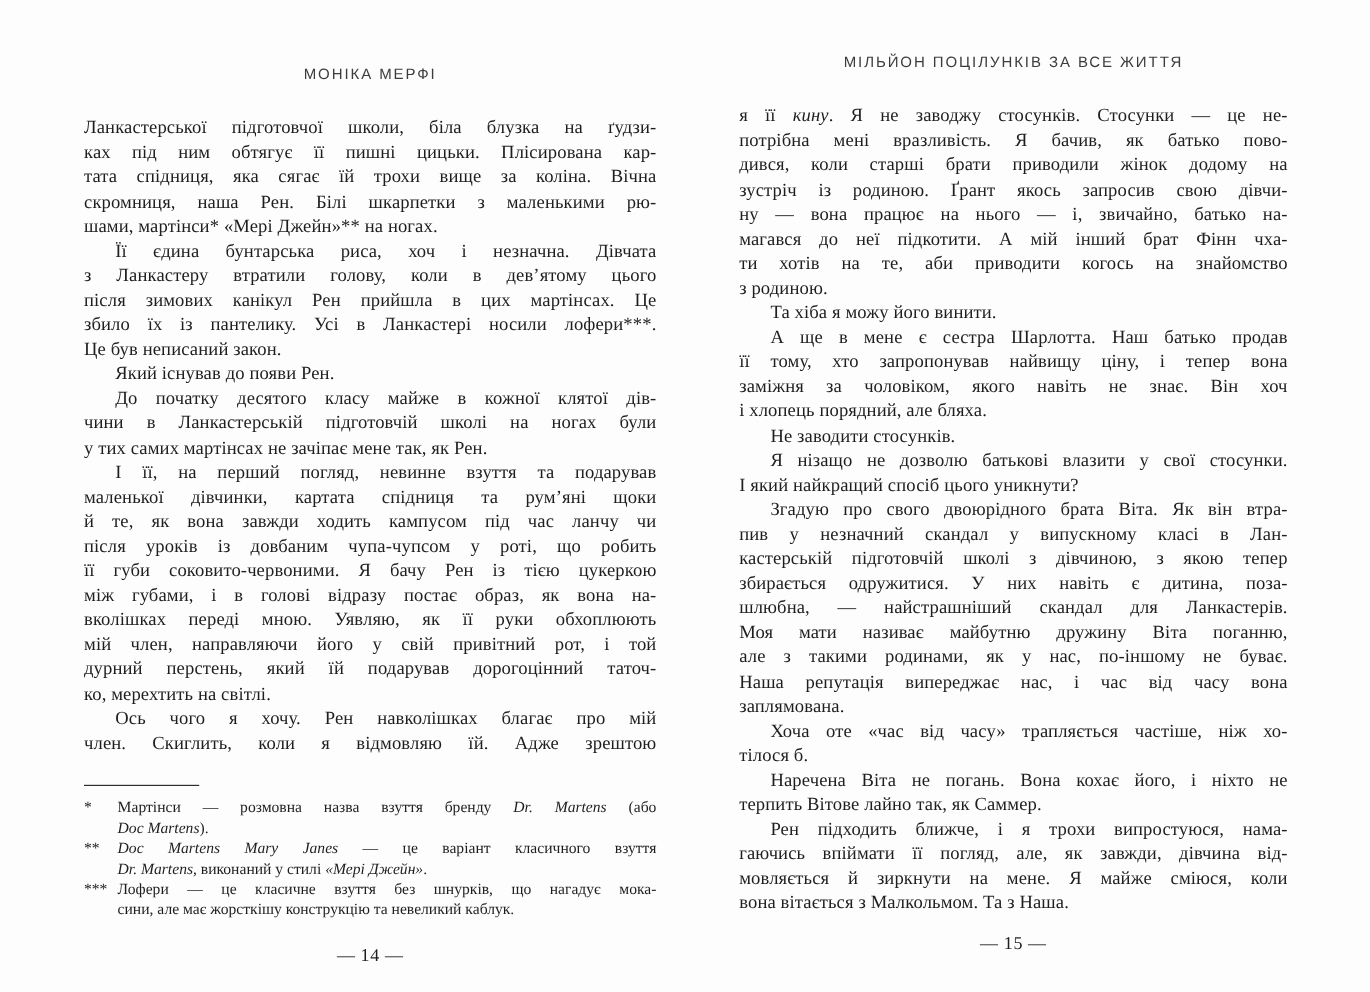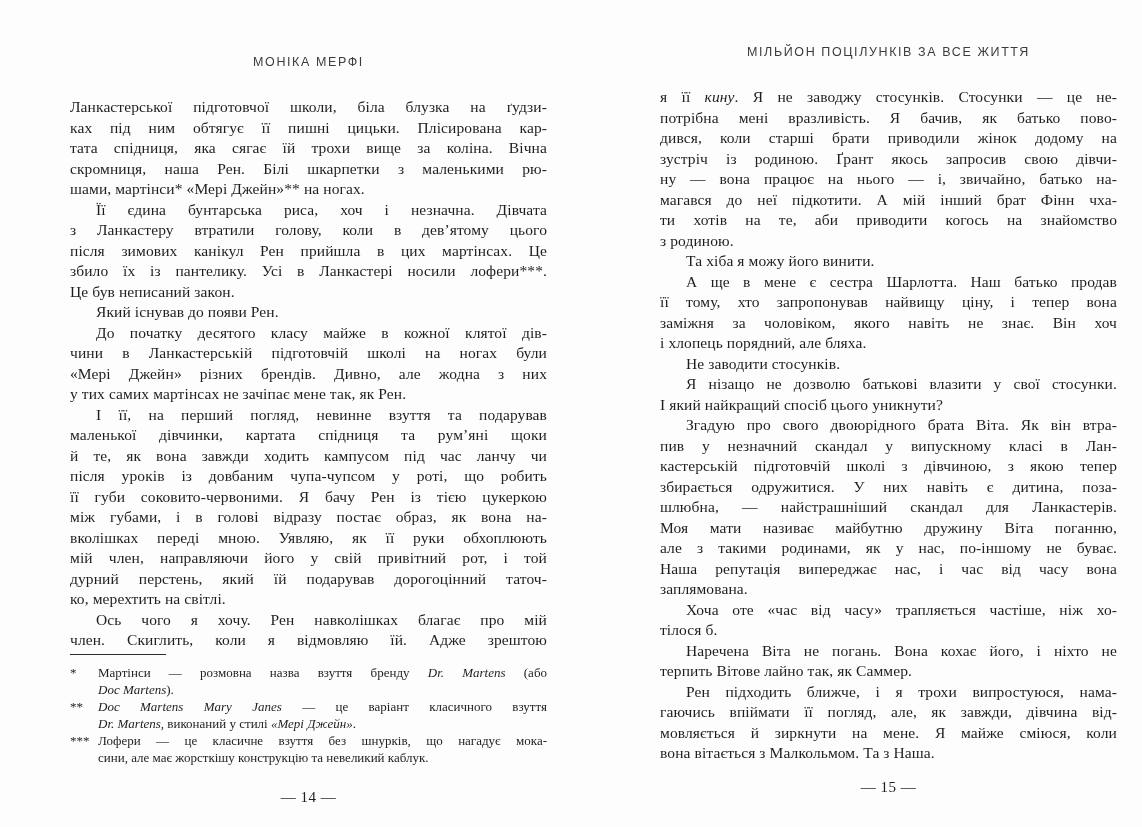--- a/index.html
+++ b/index.html
@@ -5,21 +5,21 @@
   * { margin: 0; padding: 0; box-sizing: border-box; }
   html, body { width: 1142px; height: 827px; overflow: hidden; }
   body {
     background: var(--paper, #fdfdfd);
     color: var(--ink, #1e1e1e);
     font-family: "Liberation Serif", "DejaVu Serif", serif;
     position: relative;
   }
   .page { position: absolute; top: 0; height: 827px; }
   .page.left  { left: 70px;  width: 477px; margin-top: 10px; }
-  .page.right { left: 660px; width: 457px; }
+  .page.right { left: 616px; width: 457px; }
 
   .running-header {
     position: absolute; top: 45px; left: 0; right: 0;
     text-align: center; white-space: nowrap;
     font-family: "Liberation Sans", "DejaVu Sans", sans-serif;
     font-size: 12.5px; letter-spacing: 1.6px;
     color: var(--header-ink, #3c3c3c);
   }
   .body-text {
     position: absolute; top: 87px; left: 0; right: 0;
@@ -58,21 +58,20 @@
         <div class="line">після зимових канікул Рен прийшла в цих мартінсах. Це</div>
         <div class="line">збило їх із пантелику. Усі в Ланкастері носили лофери***.</div>
         <div class="line last">Це був неписаний закон.</div>
       </div>
       <div class="para">
         <div class="line last indent">Який існував до появи Рен.</div>
       </div>
       <div class="para">
         <div class="line indent">До початку десятого класу майже в кожної клятої дів-</div>
         <div class="line">чини в Ланкастерській підготовчій школі на ногах були</div>
-        <div class="line">«Мері Джейн» різних брендів. Дивно, але жодна з них</div>
         <div class="line last">у тих самих мартінсах не зачіпає мене так, як Рен.</div>
       </div>
       <div class="para">
         <div class="line indent">І її, на перший погляд, невинне взуття та подарував</div>
         <div class="line">маленької дівчинки, картата спідниця та рум’яні щоки</div>
         <div class="line">й те, як вона завжди ходить кампусом під час ланчу чи</div>
         <div class="line">після уроків із довбаним чупа-чупсом у роті, що робить</div>
         <div class="line">її губи соковито-червоними. Я бачу Рен із тією цукеркою</div>
         <div class="line">між губами, і в голові відразу постає образ, як вона на-</div>
         <div class="line">вколішках переді мною. Уявляю, як її руки обхоплюють</div>

